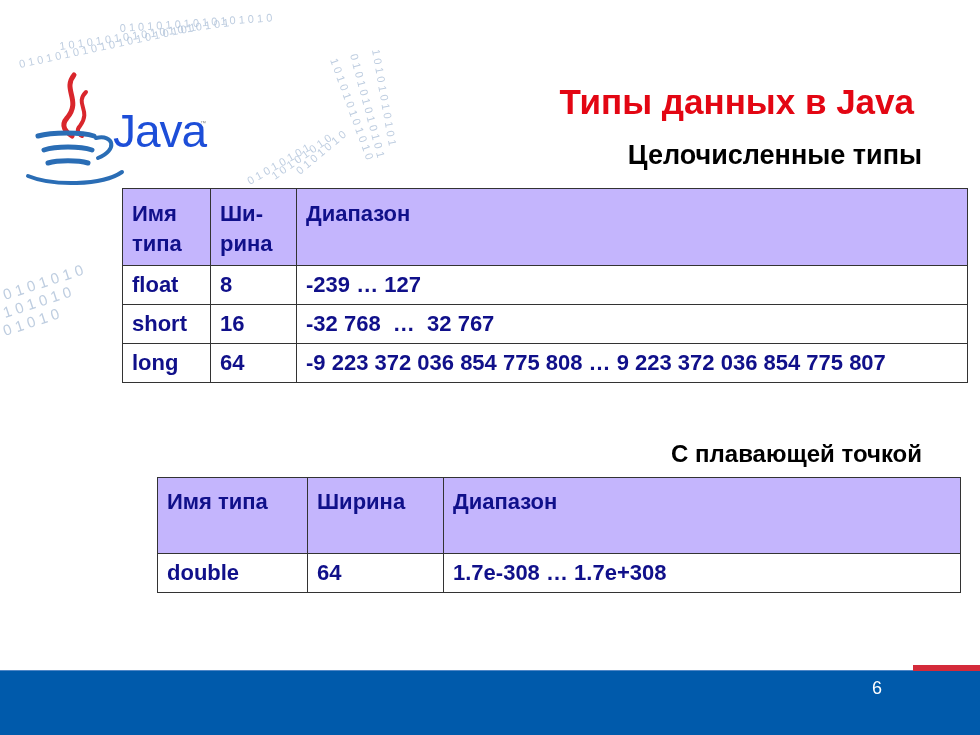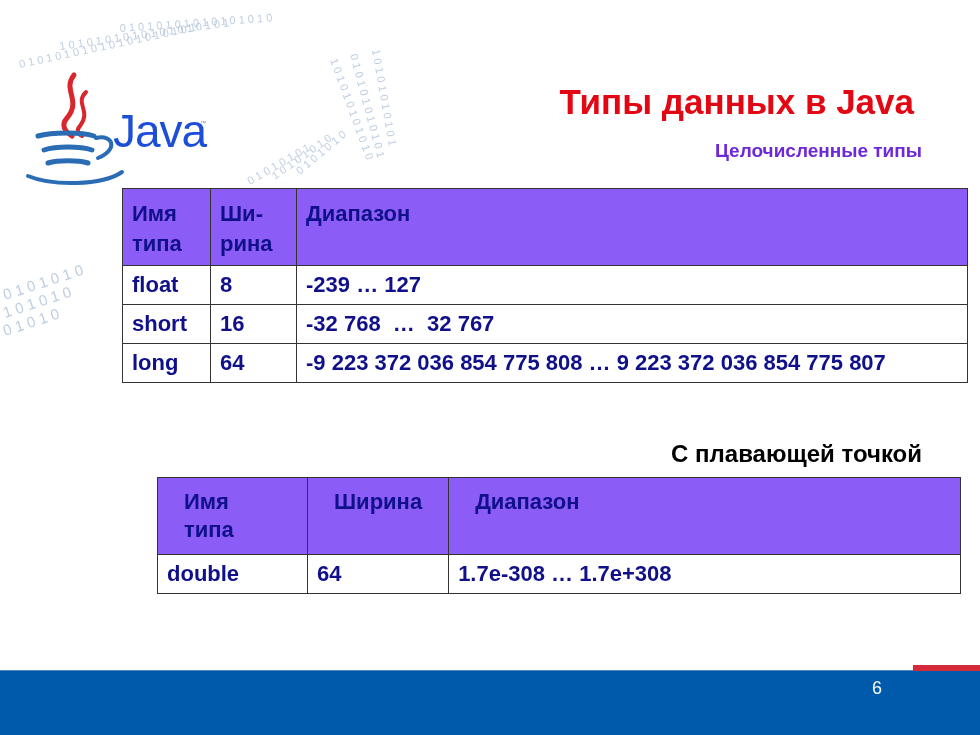--- a/index.html
+++ b/index.html
@@ -11,35 +11,35 @@
     
     .binary-deco { position: absolute; left: 0; top: 0; width: 420px; height: 360px; pointer-events: none; }
     .binary-deco text { font-family: "Liberation Sans", sans-serif; fill: #a9bdd6; opacity: 0.75; }
 
     
     .java-logo { position: absolute; left: 22px; top: 70px; width: 190px; height: 120px; }
     .java-word { position: absolute; left: 113px; top: 108px; font-family: "Liberation Sans", sans-serif; font-size: 46px; color: #1d4ed8; letter-spacing: -1px; font-weight: normal; line-height: 1; }
     .java-tm { position: absolute; left: 200px; top: 120px; font-size: 6px; color: #888; }
 
     .title { position: absolute; right: 66px; top: 82px; font-size: 35px; font-weight: bold; color: #e30613; white-space: nowrap; }
-    .subtitle { position: absolute; right: 58px; top: 140px; font-size: 19px; font-weight: bold; color: #6d28d9; white-space: nowrap; }
+    .subtitle { position: absolute; right: 58px; top: 140px; font-size: 27px; font-weight: bold; color: #000000; white-space: nowrap; }
     .subtitle2 { position: absolute; right: 58px; top: 440px; font-size: 24px; font-weight: bold; color: #000000; white-space: nowrap; }
 
     table.dt { position: absolute; border-collapse: collapse; background: #ffffff; color: #10108a; font-weight: bold; }
     table.dt td, table.dt th { border: 1.5px solid #333333; text-align: left; vertical-align: top; font-weight: bold; }
-    table.dt th { background: #8b5cf6; }
+    table.dt th { background: #c4b5fd; }
 
     #int-table { left: 122px; top: 188px; width: 846px; font-size: 22px; }
     #int-table th { padding: 10px 9px 6px 9px; line-height: 30px; height: 76px; }
     #int-table td { padding: 5px 9px; height: 39px; line-height: 28px; }
     #int-table .c1 { width: 88px; }
     #int-table .c2 { width: 86px; }
 
     #float-table { left: 157px; top: 477px; width: 804px; font-size: 22px; }
-    #float-table th { padding: 10px 26px; height: 76px; line-height: 28px; }
+    #float-table th { padding: 10px 9px; height: 76px; line-height: 28px; }
     #float-table td { padding: 5px 9px; height: 39px; line-height: 28px; }
     #float-table .c1 { width: 150px; }
     #float-table .c2 { width: 136px; }
 
     .footer-bar { position: absolute; left: 0; top: 671px; width: 980px; height: 64px; background: #005aab; }
     .footer-line { position: absolute; left: 0; top: 670px; width: 980px; height: 2px; background: #4f86c6; }
     .footer-red { position: absolute; left: 913px; top: 665px; width: 67px; height: 6px; background: #d42a3a; }
     .page-num { position: absolute; left: 872px; top: 678px; font-size: 18px; color: #ffffff; font-family: "Liberation Sans", sans-serif; }
   </style>
 </head>

